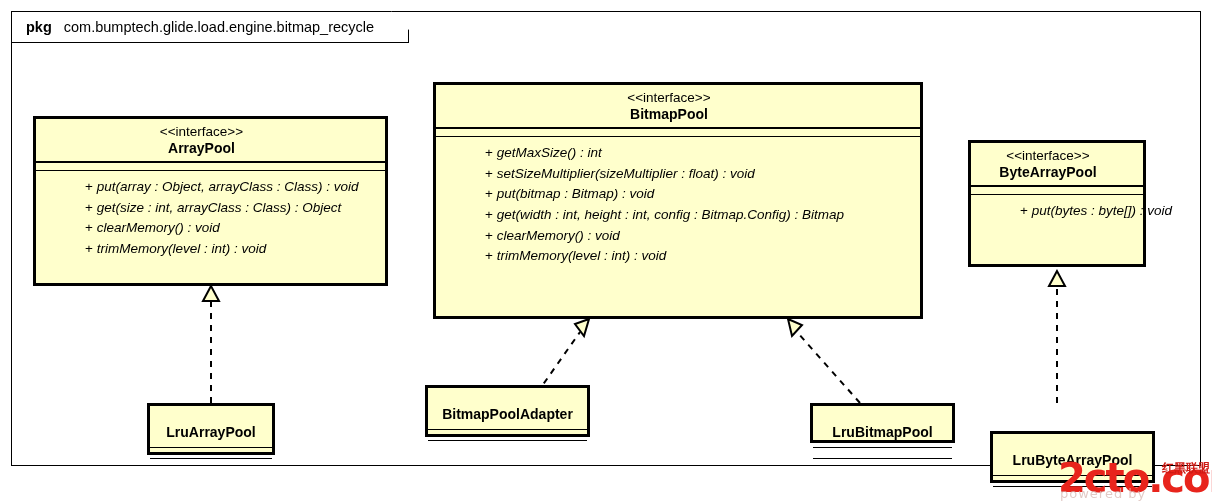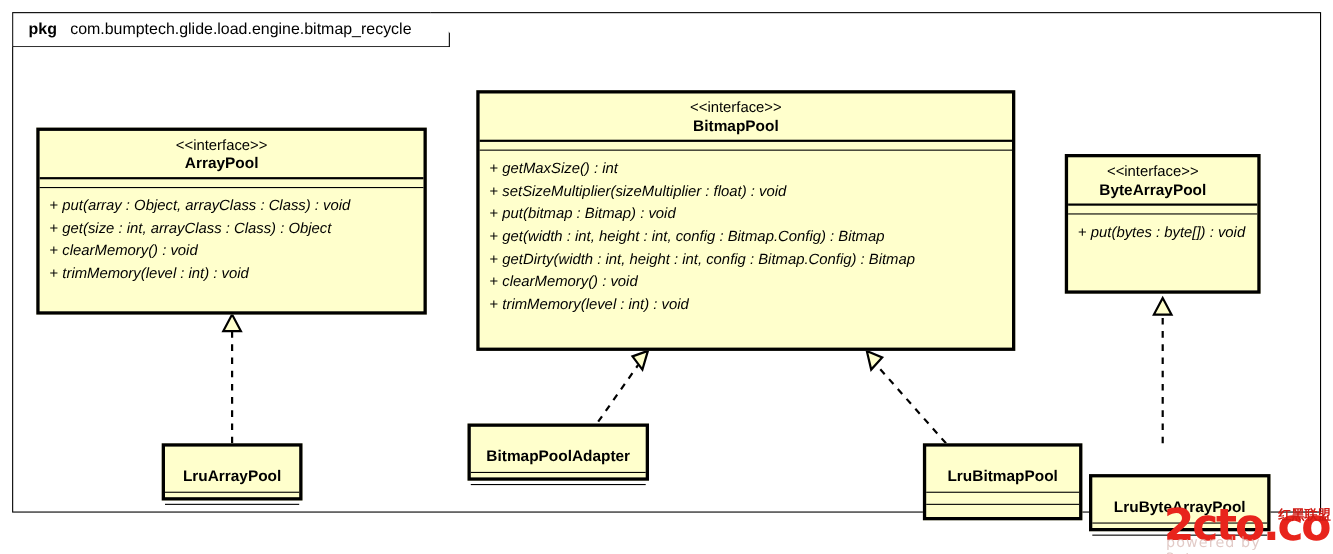--- a/index.html
+++ b/index.html
@@ -82,20 +82,21 @@
   }
   .sep-thin {
     height: 0;
     border-top: 1px solid #000000;
   }
   .attr-empty {
     height: 7px;
   }
   .ops {
     padding: 6px 16px 6px 0;
+    margin-left: 40px;
   }
   .op-row {
     font-size: 13.5px;
     line-height: 1.52;
     white-space: nowrap;
     padding-left: 9px;
     color: #000000;
   }
   .op-vis {
     font-style: normal;
@@ -238,24 +239,20 @@
     <div class="op-row">
       <span class="op-vis">+</span>
       <span class="op-sig">put(bitmap : Bitmap) : void</span>
     </div>
     <div class="op-row">
       <span class="op-vis">+</span>
       <span class="op-sig">get(width : int, height : int, config : Bitmap.Config) : Bitmap</span>
     </div>
     <div class="op-row">
       <span class="op-vis">+</span>
-      <span class="op-sig">getDirty(width : int, height : int, config : Bitmap.Config) : Bitmap</span>
-    </div>
-    <div class="op-row">
-      <span class="op-vis">+</span>
       <span class="op-sig">clearMemory() : void</span>
     </div>
     <div class="op-row">
       <span class="op-vis">+</span>
       <span class="op-sig">trimMemory(level : int) : void</span>
     </div>
   </div>
 </div>
 
 <div class="uml-box" id="box-bytearraypool" style="left:968px; top:140px; width:178px; height:127px;">
@@ -287,21 +284,21 @@
 <div class="uml-box small-box" id="box-bitmappooladapter" style="left:425px; top:385px; width:165px; height:52px;">
   <div class="uml-head">
     <div class="cls-name">BitmapPoolAdapter</div>
   </div>
   <div class="sep-thin"></div>
   <div class="row-empty"></div>
   <div class="sep-thin"></div>
   <div class="row-empty"></div>
 </div>
 
-<div class="uml-box small-box" id="box-lrubitmappool" style="left:810px; top:403px; width:145px; height:70px;margin-left:29px;">
+<div class="uml-box small-box" id="box-lrubitmappool" style="left:810px; top:403px; width:145px; height:40px;">
   <div class="uml-head">
     <div class="cls-name">LruBitmapPool</div>
   </div>
   <div class="sep-thin"></div>
   <div class="row-empty"></div>
   <div class="sep-thin"></div>
   <div class="row-empty"></div>
 </div>
 
 <div class="uml-box small-box" id="box-lrubytearraypool" style="left:990px; top:403px; width:165px; height:52px;margin-top:28px;">

